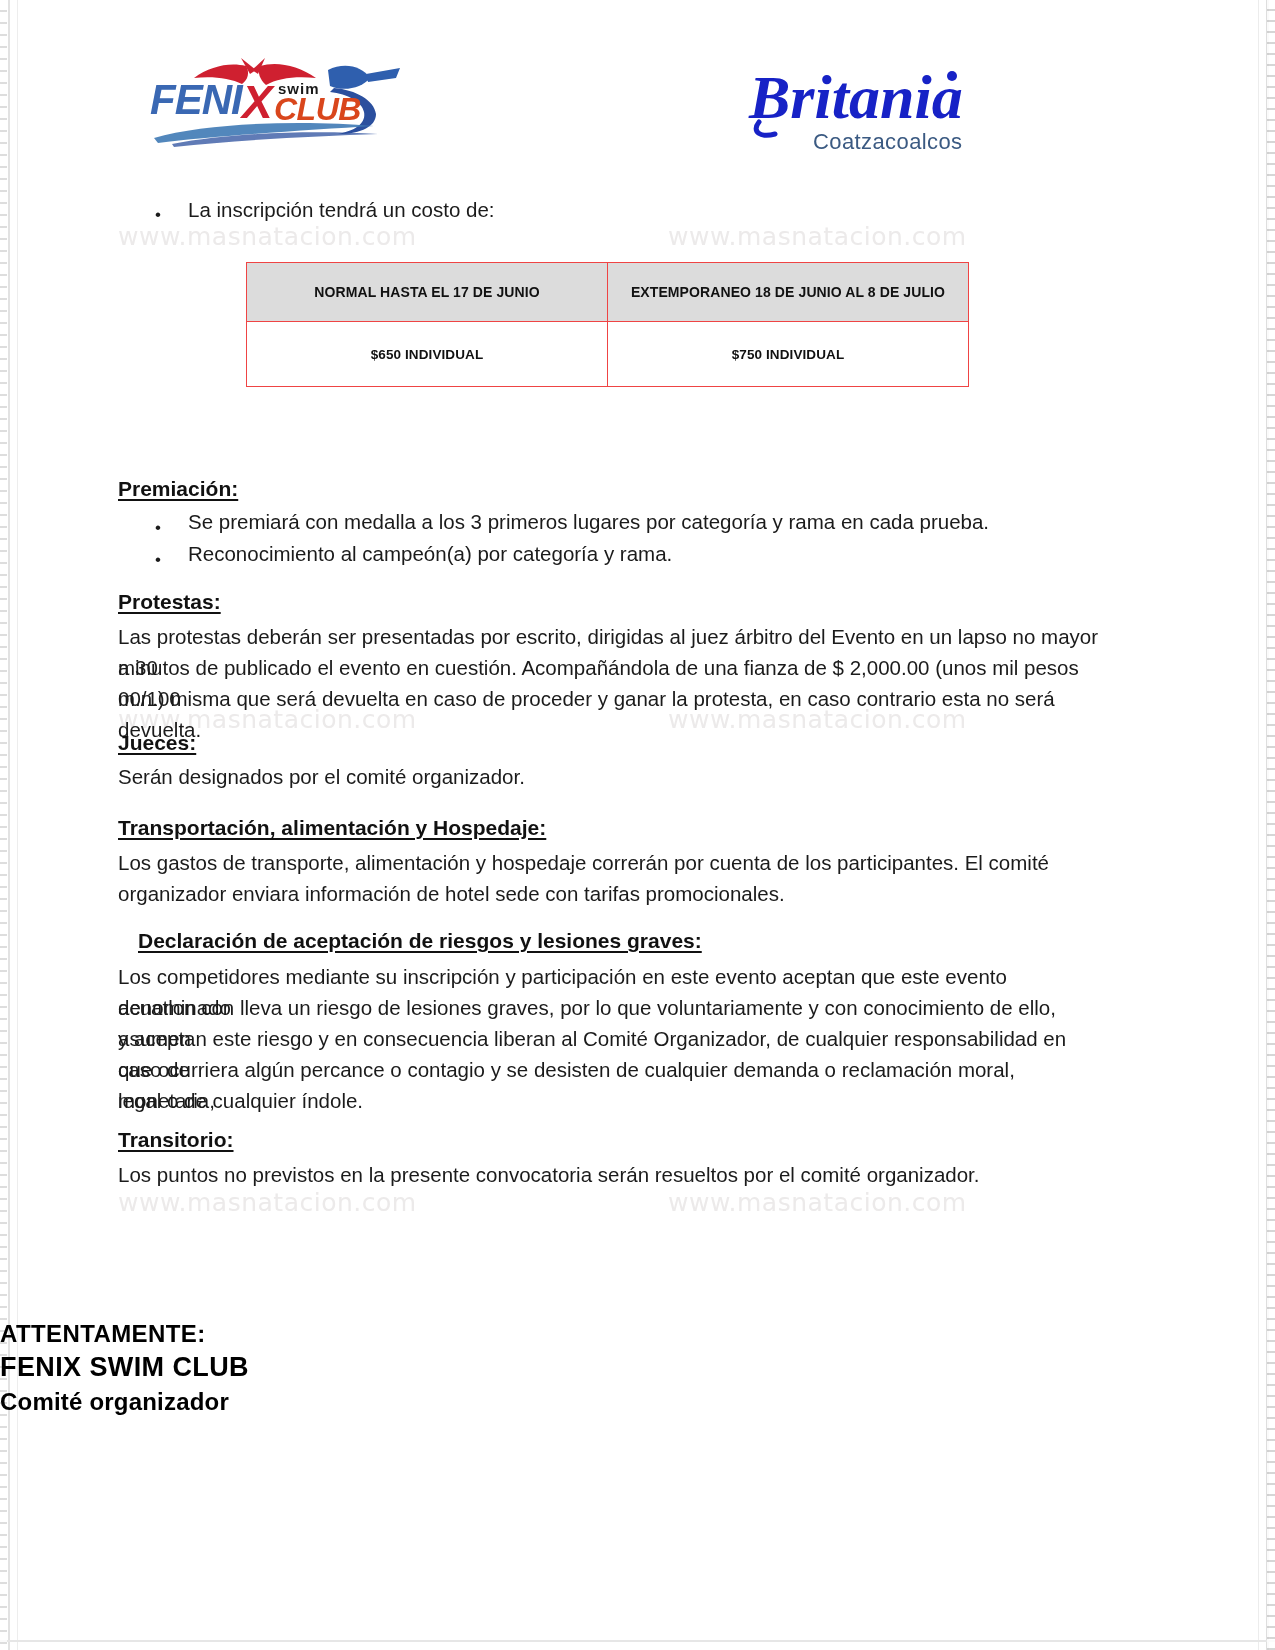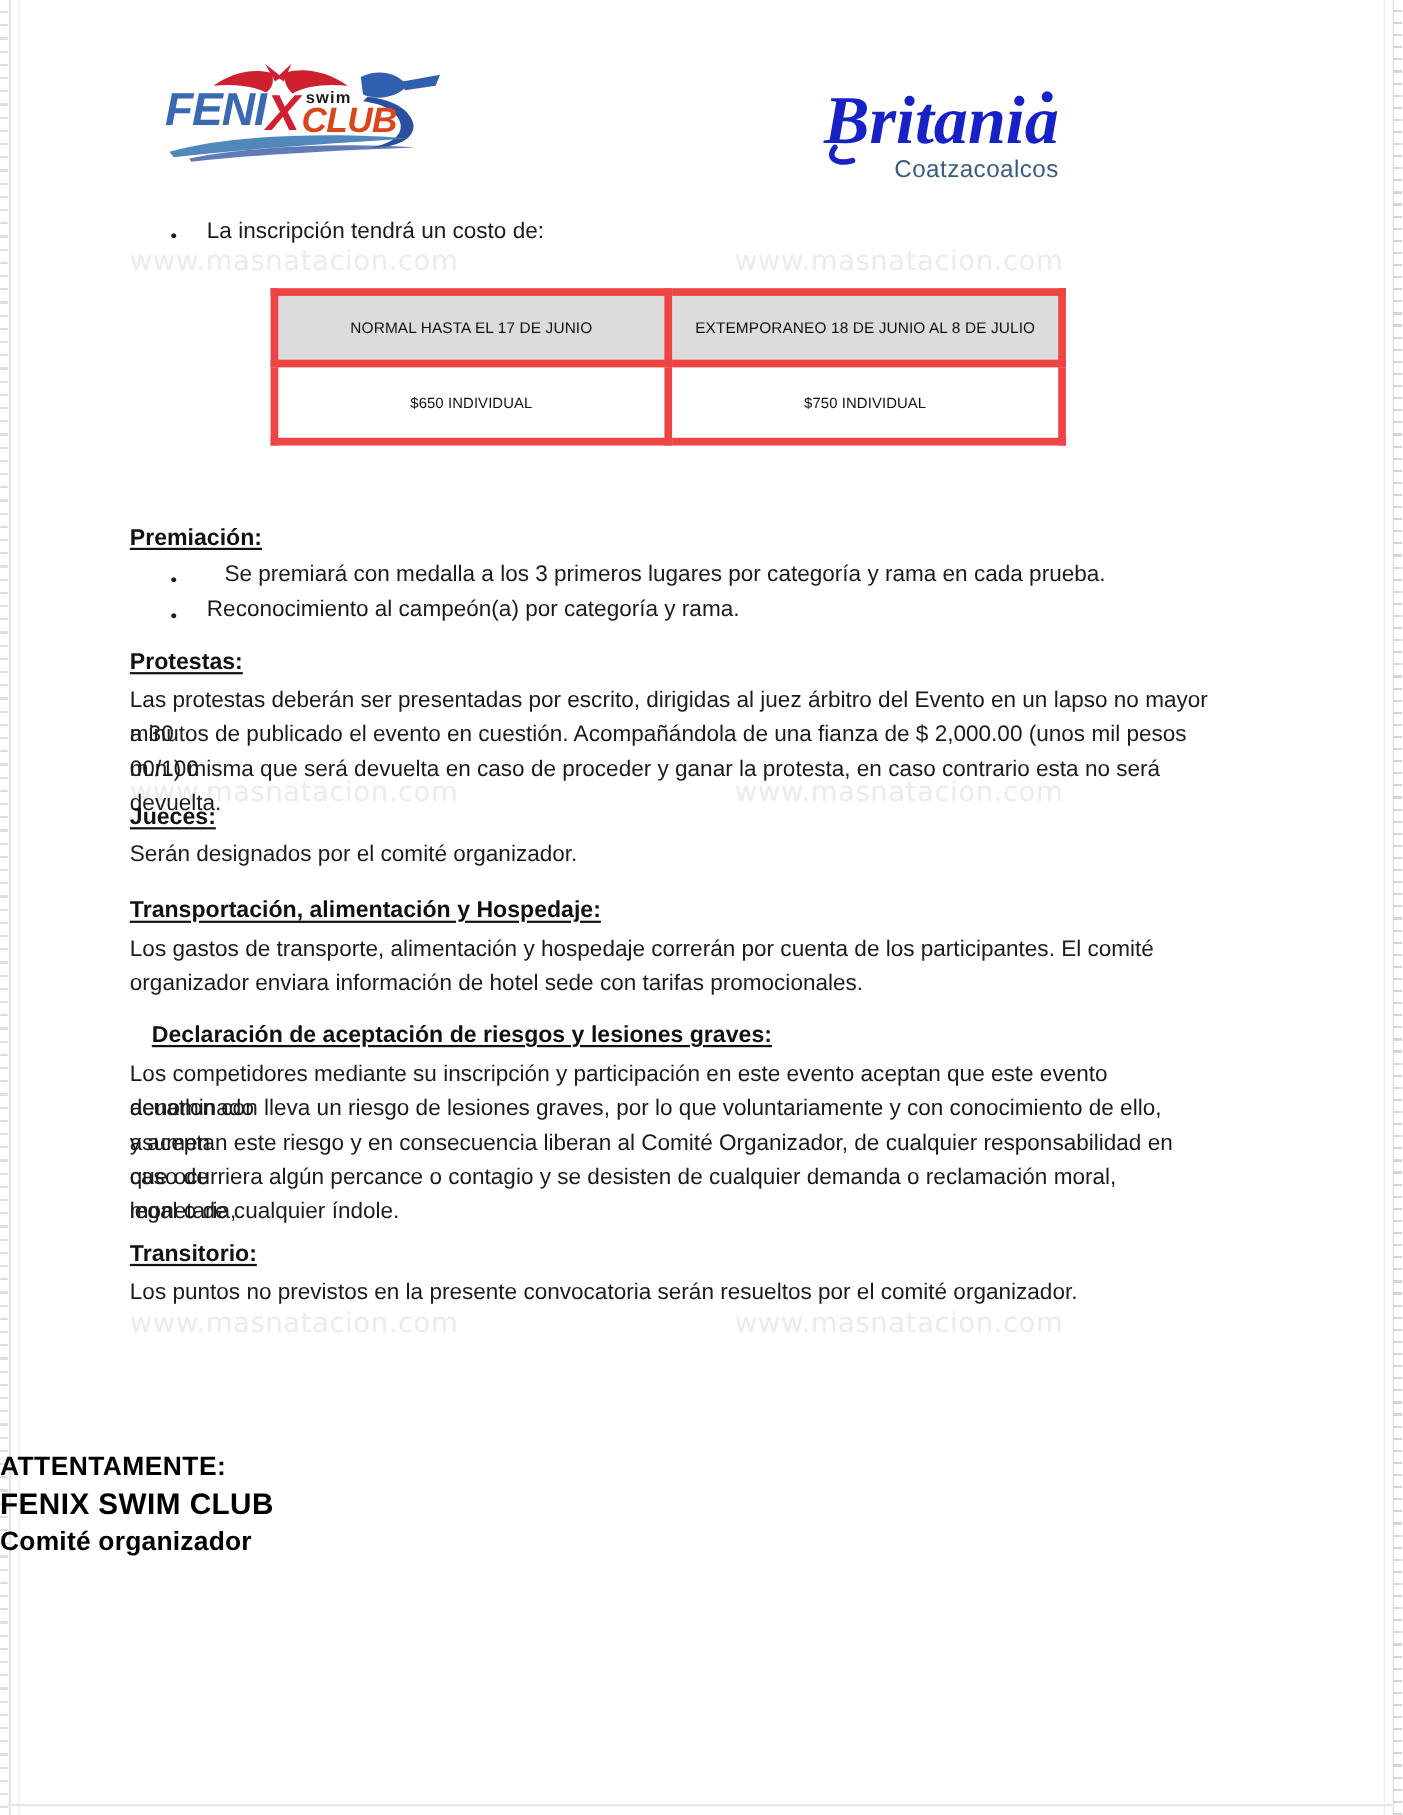--- a/index.html
+++ b/index.html
@@ -78,21 +78,21 @@
     text-align: right;
   }
   .fenix-logo {
     position: absolute;
     left: 138px; top: 10px;
     width: 285px; height: 100px;
   }
   .fenix-logo svg, .britania-logo svg { display: block; }
   .britania-logo {
     position: absolute;
-    left: 745px; top: 20px;
+    left: 745px; top: 8px;
     width: 245px; height: 115px;
   }
 
   
   .content {
     position: absolute;
     left: 0; top: 0;
     width: 1275px;
   }
 
@@ -113,25 +113,25 @@
   table.price-table {
     position: absolute;
     left: 246px;
     top: 262px;
     width: 723px;
     border-collapse: collapse;
     table-layout: fixed;
   }
   table.price-table th,
   table.price-table td {
-    border: 7px solid #ef4444;
+    border: 1px solid #ef4444;
     text-align: center;
     vertical-align: middle;
     font-size: 13.5px;
-    font-weight: normal;
+    font-weight: bold;
     letter-spacing: .1px;
     color: #111;
   }
   table.price-table th {
     background: #dcdcdc;
     height: 56px;
     font-size: 14px;
   }
   table.price-table td {
     height: 62px;
@@ -239,21 +239,21 @@
       <tbody>
         <tr>
           <td>$650 INDIVIDUAL</td>
           <td>$750 INDIVIDUAL</td>
         </tr>
       </tbody>
     </table>
 
     <div class="sec-head" style="left:118px; top:477px;">Premiación:</div>
     <span class="bullet-dot" style="left:155px; top:519px;">•</span>
-    <div class="bullet-line" style="left:188px; top:510px;margin-left:16px;">Se premiará con medalla a los 3 primeros lugares por categoría y rama en cada prueba.</div>
+    <div class="bullet-line" style="left:188px; top:510px;">Se premiará con medalla a los 3 primeros lugares por categoría y rama en cada prueba.</div>
     <span class="bullet-dot" style="left:155px; top:551px;">•</span>
     <div class="bullet-line" style="left:188px; top:542px;">Reconocimiento al campeón(a) por categoría y rama.</div>
 
     <div class="sec-head" style="left:118px; top:590px;">Protestas:</div>
     <div class="para" style="left:118px; top:621px; width:990px;">Las protestas deberán ser presentadas por escrito, dirigidas al juez árbitro del Evento en un lapso no mayor a 30</div>
     <div class="para" style="left:118px; top:652px; width:990px;">minutos de publicado el evento en cuestión. Acompañándola de una fianza de $ 2,000.00 (unos mil pesos 00/100</div>
     <div class="para" style="left:118px; top:683px; width:990px;">m.n.) misma que será devuelta en caso de proceder y ganar la protesta, en caso contrario esta no será devuelta.</div>
 
     <div class="sec-head" style="left:118px; top:731px;">Jueces:</div>
     <div class="para" style="left:118px; top:761px; width:990px;">Serán designados por el comité organizador.</div>

